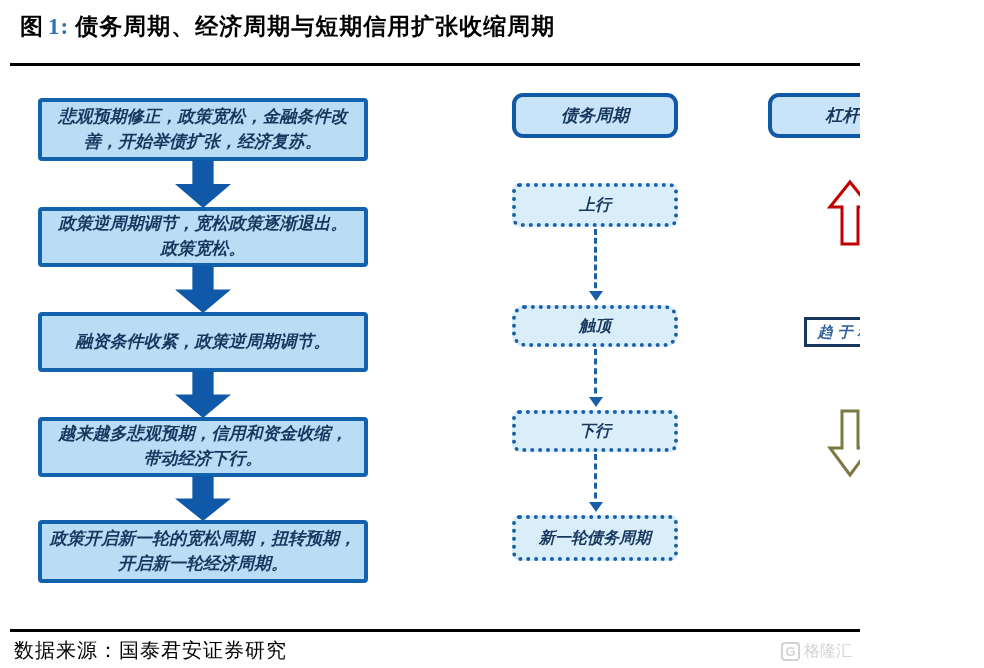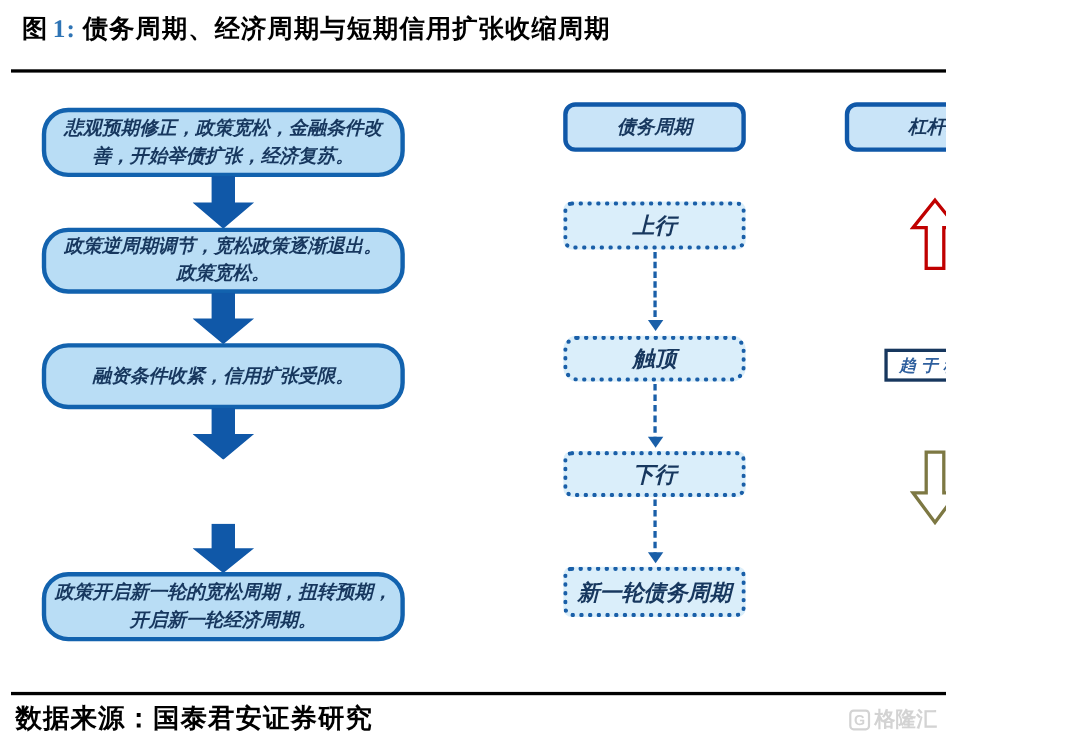--- a/index.html
+++ b/index.html
@@ -13,42 +13,42 @@
     color:#000000; letter-spacing:1px;
   }
   .fig-num { color:#2e74b5; padding:0 6px 0 4px; }
   .rule { position:absolute; left:10px; width:964px; height:3px; background:#000000; }
   .rule-top { top:63px; }
   .rule-bottom { top:629px; }
 
   
   .flow-box {
     position:absolute; left:38px; width:330px;
-    background:#b9ddf5; border:4px solid #1262ae; border-radius:24px;
+    background:#b9ddf5; border:4px solid #1262ae; border-radius:4px;
     box-sizing:border-box; display:flex; align-items:center; justify-content:center;
     text-align:center; font-size:17px; font-style:italic; font-weight:600;
     color:#17375e; white-space:pre-line; line-height:1.45; padding:2px 6px;
   }
   .block-arrow {
     position:absolute; left:175px; width:56px; background:#1058a8;
     clip-path: polygon(31% 0, 69% 0, 69% 50%, 100% 50%, 50% 100%, 0 50%, 31% 50%);
   }
 
   
   .cycle-header {
     position:absolute; width:166px; height:45px; box-sizing:border-box;
     background:#c9e4f8; border:4px solid #1058a8; border-radius:11px;
     display:flex; align-items:center; justify-content:center;
     font-size:17px; font-style:italic; font-weight:600; color:#17375e;
   }
   .dotted-box {
     position:absolute; left:512px; width:166px; box-sizing:border-box;
     background:#daeefa; border:4px dotted #1a5fa8; border-radius:8px;
     display:flex; align-items:center; justify-content:center;
-    font-size:20px; font-style:italic; font-weight:600; color:#17375e;
+    font-size:16px; font-style:italic; font-weight:600; color:#17375e;
   }
   .connector {
     position:absolute; left:594px; width:0; border-left:3px dashed #1a5fa8;
   }
   .connector::after {
     content:""; position:absolute; left:-8px; bottom:-4px;
     border-left:7px solid transparent; border-right:7px solid transparent;
     border-top:10px solid #1a5fa8;
   }
 
@@ -57,55 +57,57 @@
     position:absolute; left:804px; top:317px; width:97px; height:30px;
     box-sizing:border-box; background:#ffffff; border:3px solid #17375e;
     display:flex; align-items:center; justify-content:center;
     font-size:15px; font-weight:bold; font-style:italic; color:#2e5f9e;
     letter-spacing:5px; padding-left:10px;
   }
   .hollow-arrow { position:absolute; }
 
   
   .source-line {
-    position:absolute; left:14px; top:637px; font-size:24px; font-weight:bold;
+    position:absolute; left:14px; top:637px; font-size:20px; font-weight:normal;
     color:#000000; letter-spacing:1px;
   }
   .logo {
     position:absolute; right:8px; top:641px; display:flex; align-items:center;
     gap:4px; color:#d3d3d3;
   }
   .logo-icon {
     width:19px; height:19px; border:2px solid #d3d3d3; border-radius:4px;
     box-sizing:border-box; display:flex; align-items:center; justify-content:center;
     font-family:"Liberation Sans", sans-serif; font-size:13px; font-weight:bold;
     line-height:1; color:#d3d3d3;
   }
   .logo-text {
-    font-family:"Liberation Sans", sans-serif; font-size:19px; font-weight:bold;
+    font-family:"Liberation Sans", sans-serif; font-size:16px; font-weight:normal;
   }
 </style>
 </head>
 <body>
 
 <div class="canvas">
 
   <div class="fig-title">
     <span>图</span><span class="fig-num">1:</span><span>债务周期、经济周期与短期信用扩张收缩周期</span>
   </div>
   <div class="rule rule-top"></div>
 
   <div class="flow-box" style="top:98px;  height:63px;">悲观预期修正，政策宽松，金融条件改
 善，开始举债扩张，经济复苏。</div>
   <div class="block-arrow" style="top:160px; height:48px;"></div>
   <div class="flow-box" style="top:207px; height:60px;">政策逆周期调节，宽松政策逐渐退出。
 政策宽松。</div>
   <div class="block-arrow" style="top:266px; height:47px;"></div>
-  <div class="flow-box" style="top:312px; height:60px;">融资条件收紧，信用扩张受限。</div>
+  <div class="flow-box" style="top:312px; height:60px;">融资条件收紧，政策逆周期调节。</div>
   <div class="block-arrow" style="top:371px; height:47px;"></div>
+  <div class="flow-box" style="top:417px; height:60px;">越来越多悲观预期，信用和资金收缩，
+带动经济下行。</div>
   <div class="block-arrow" style="top:476px; height:45px;"></div>
   <div class="flow-box" style="top:520px; height:63px;text-align:center;">政策开启新一轮的宽松周期，扭转预期，
 开启新一轮经济周期。</div>
 
   <div class="cycle-header" style="left:512px; top:93px;">债务周期</div>
   <div class="dotted-box" style="top:183px; height:44px;">上行</div>
   <div class="connector" style="top:229px; height:68px;"></div>
   <div class="dotted-box" style="top:305px; height:42px;border-radius:13px;">触顶</div>
   <div class="connector" style="top:349px; height:54px;"></div>
   <div class="dotted-box" style="top:410px; height:42px;">下行</div>

